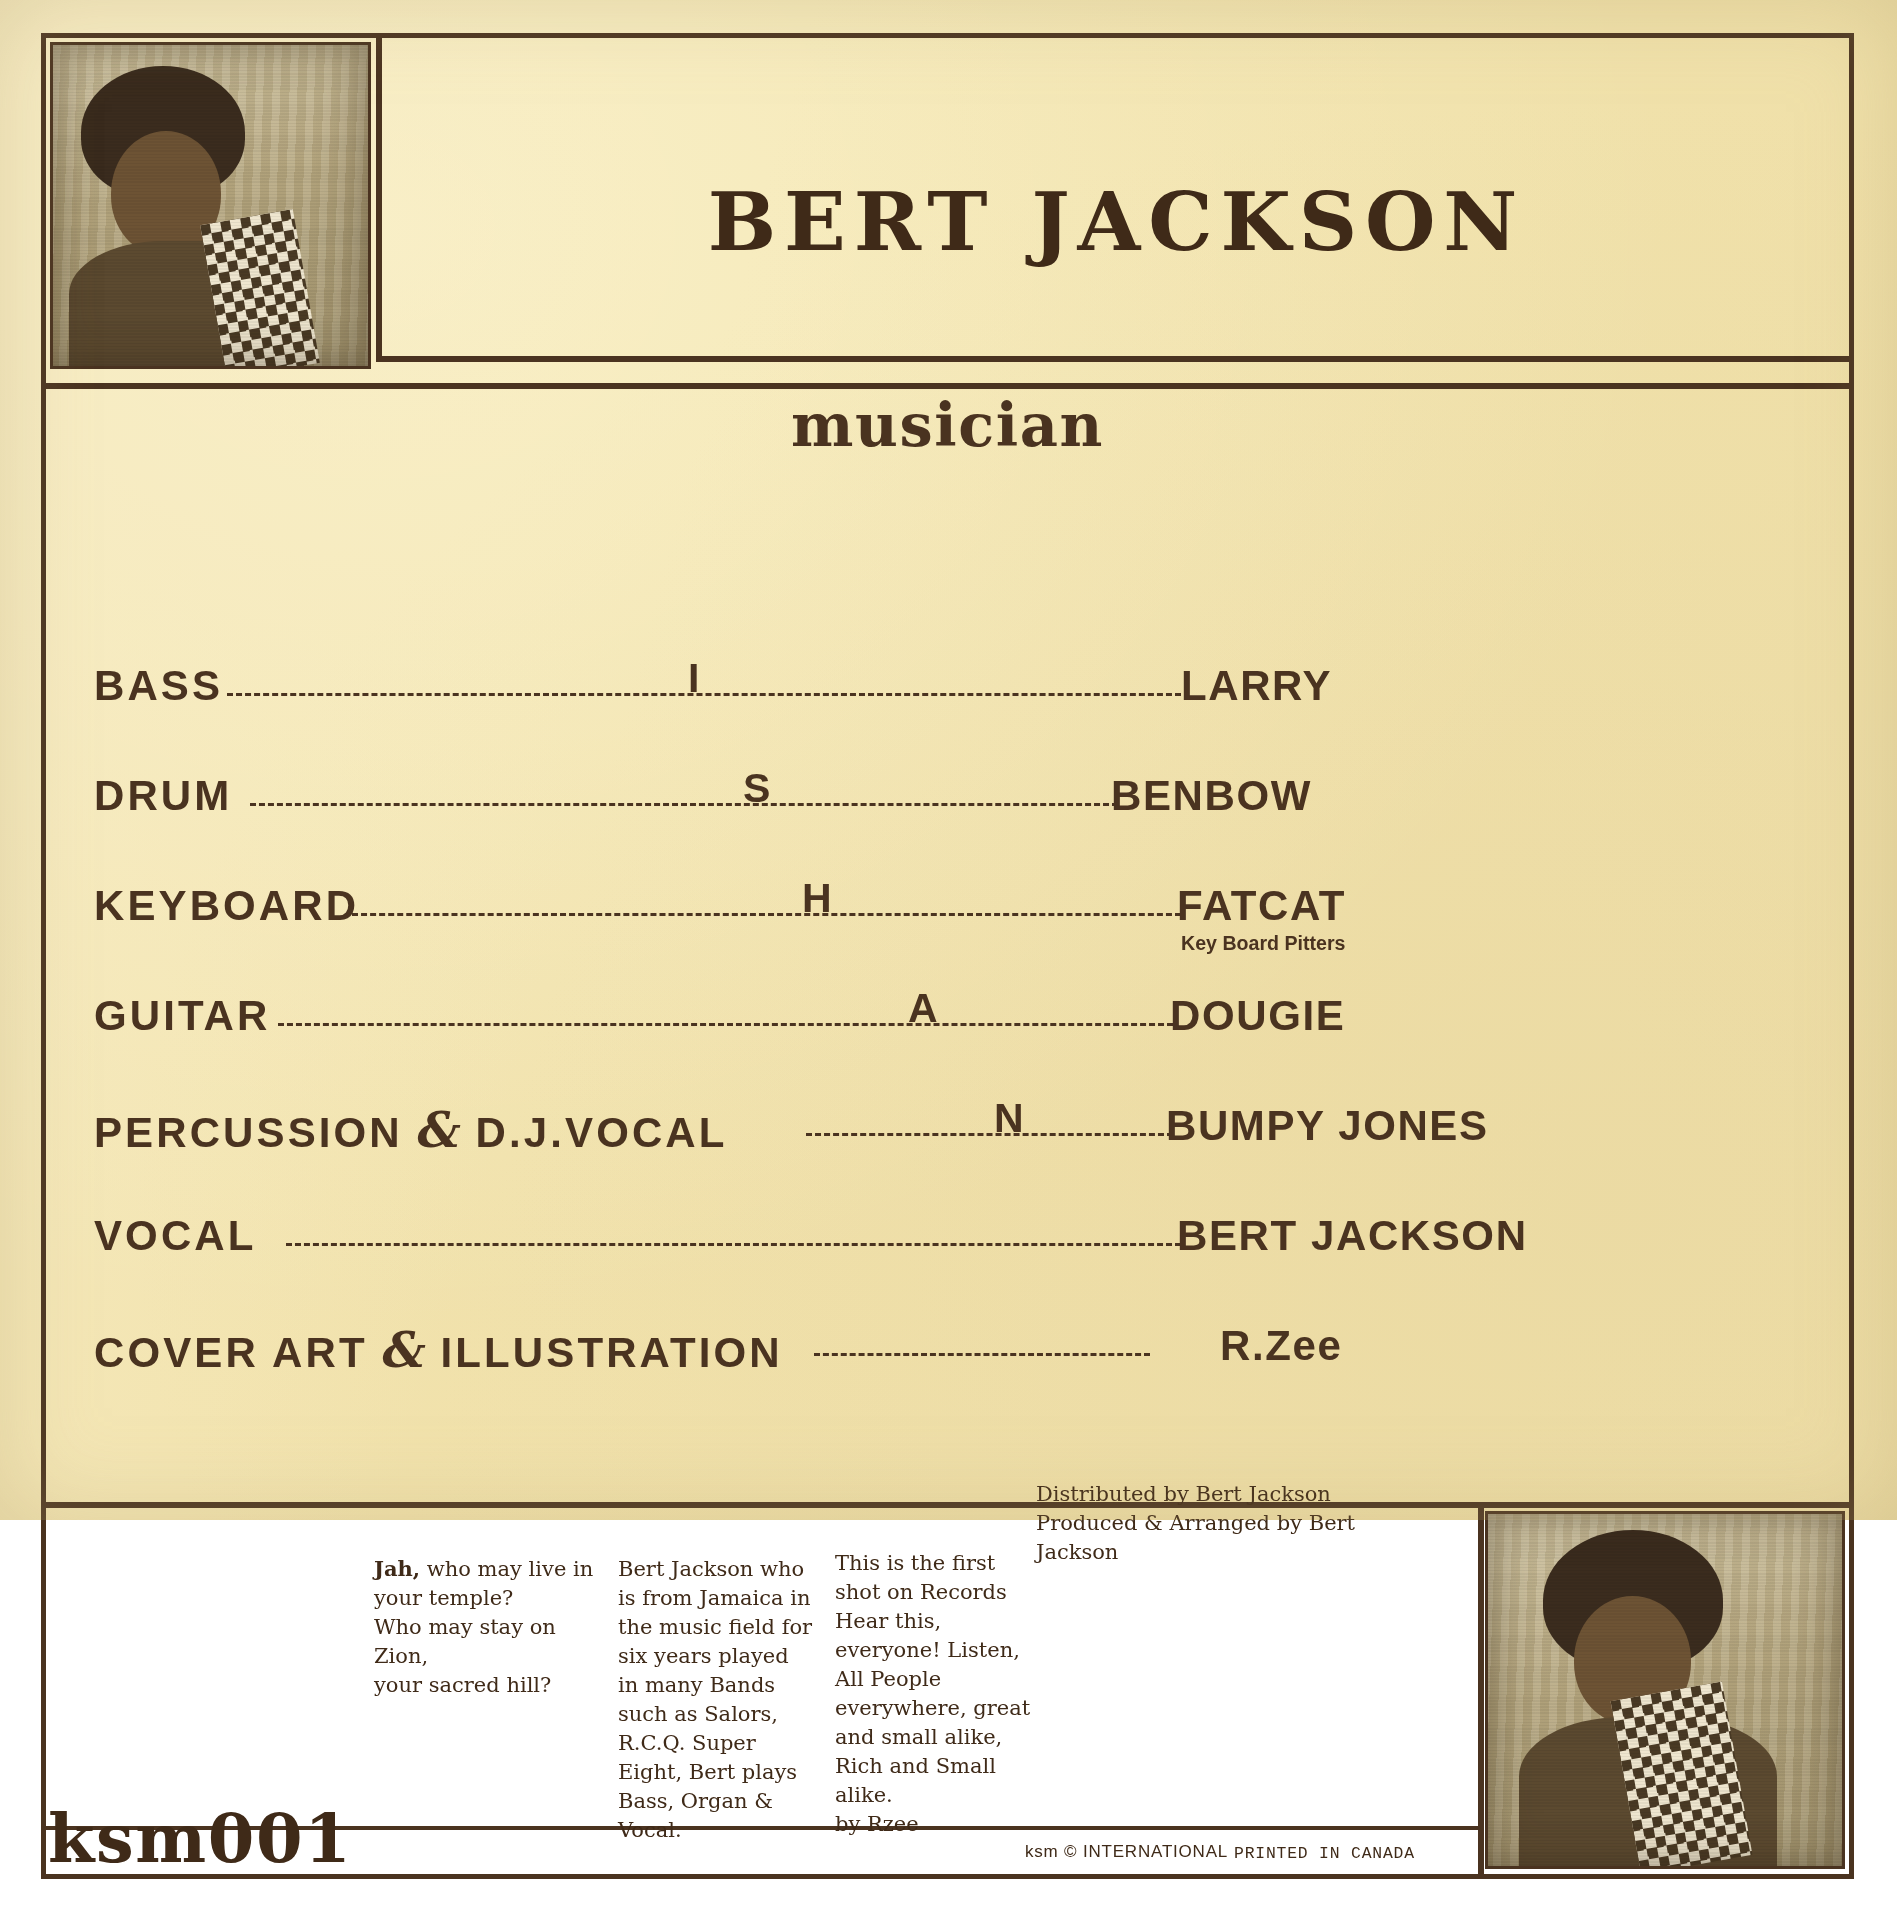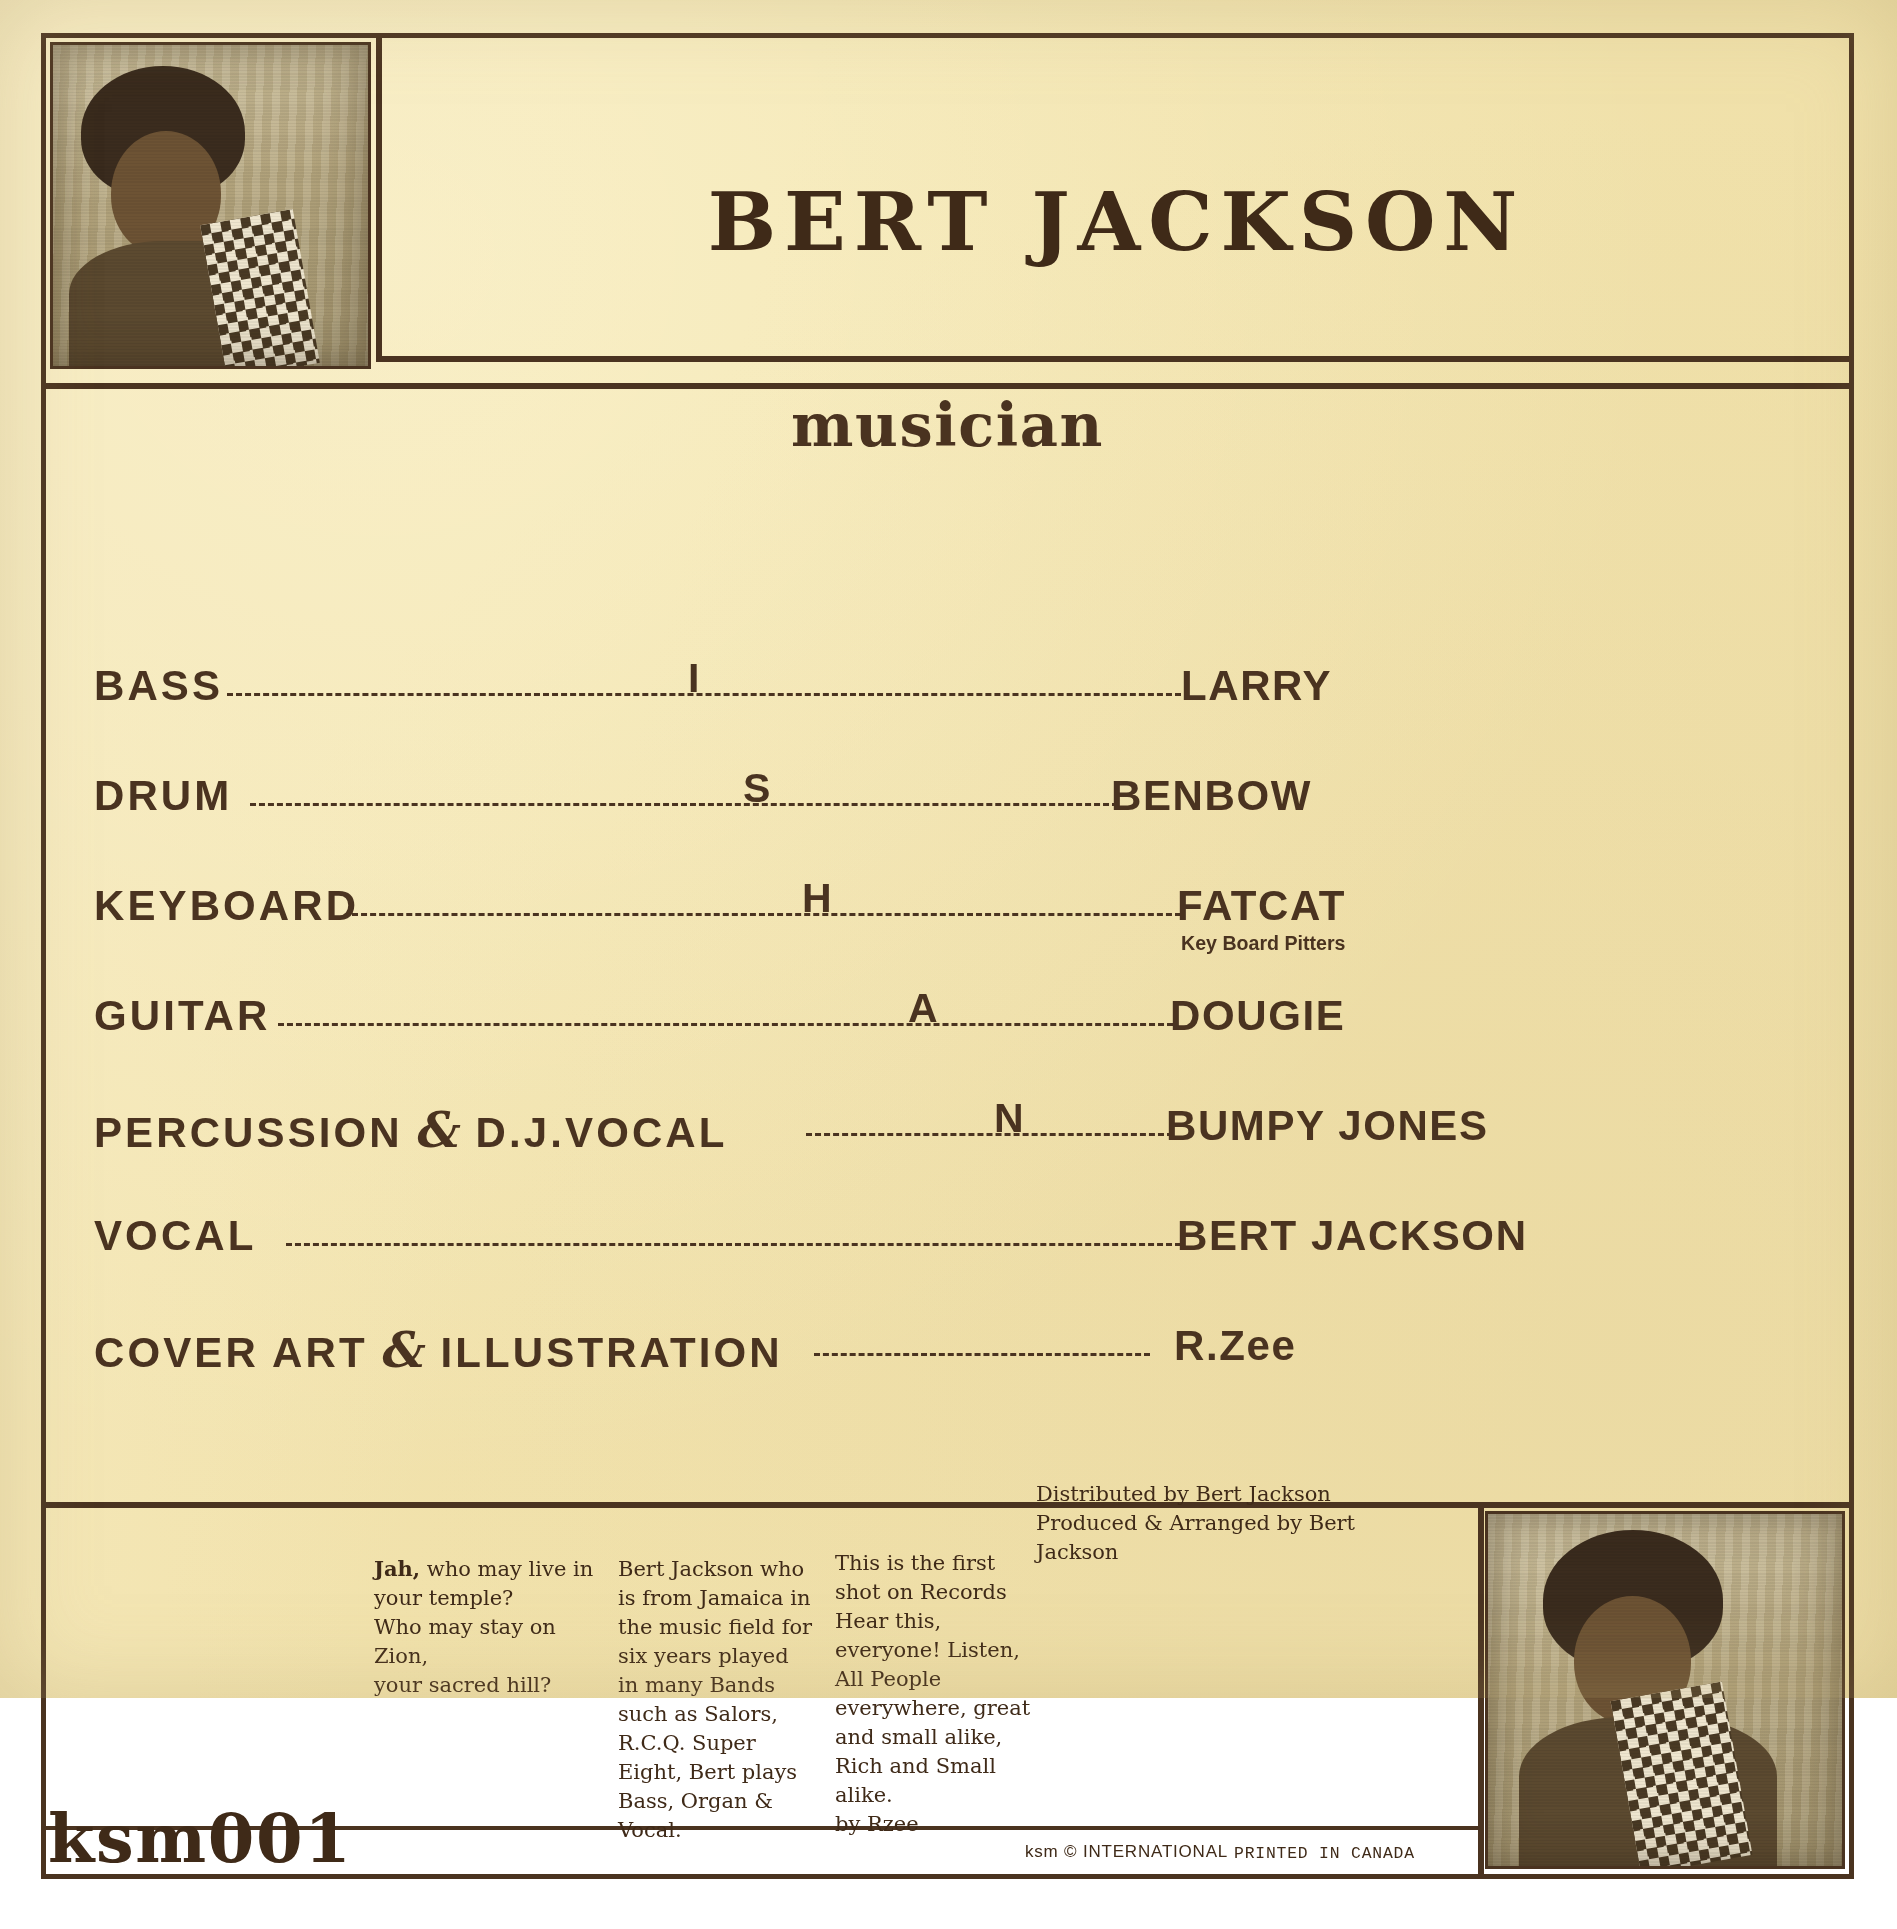--- a/index.html
+++ b/index.html
@@ -11,21 +11,21 @@
     width: 1898px;
     height: 1930px;
     font-family: "Liberation Sans", sans-serif;
     overflow: hidden;
   }
 
   .sleeve {
     position: absolute;
     left: 0; top: 0;
     width: 1898px;
-    height: 1698px;
+    height: 1520px;
     background: #f2e3ad;
     background-image:
       radial-gradient(ellipse at 20% 15%, rgba(255,250,220,0.55) 0%, rgba(255,250,220,0) 60%),
       radial-gradient(ellipse at 85% 80%, rgba(225,205,150,0.35) 0%, rgba(225,205,150,0) 65%);
   }
   .paper-tint {
     position: absolute;
     inset: 0;
     background: linear-gradient(105deg, rgba(247,236,198,0.7) 0%, rgba(240,225,170,0.0) 35%, rgba(233,216,158,0.35) 100%);
     pointer-events: none;
@@ -369,21 +369,21 @@
 
     <div class="credit-row">
       <div class="credit-role">VOCAL</div>
       <div class="credit-dots" style="left:192px; right:352px;"></div>
       <div class="credit-name" style="left:1083px;">BERT JACKSON</div>
     </div>
 
     <div class="credit-row">
       <div class="credit-role">COVER  ART <span class="amp">&amp;</span> ILLUSTRATION</div>
       <div class="credit-dots" style="left:720px; right:383px;"></div>
-      <div class="credit-name" style="left:1080px;text-align:right;">R.Zee</div>
+      <div class="credit-name" style="left:1126px;text-align:right;">R.Zee</div>
     </div>
   </div>
 
   <div class="bottom-divider"></div>
   <div class="bottom-divider-v"></div>
   <div class="bottom-divider-h2"></div>
 
   <div class="photo-bottom">
     <div class="photo-inner">
       <div class="pt-bg"></div>

